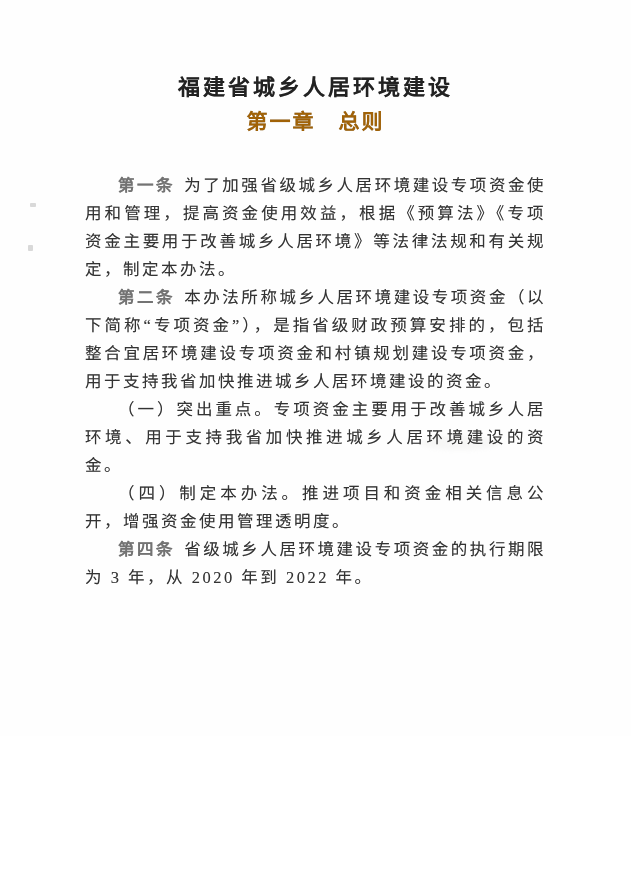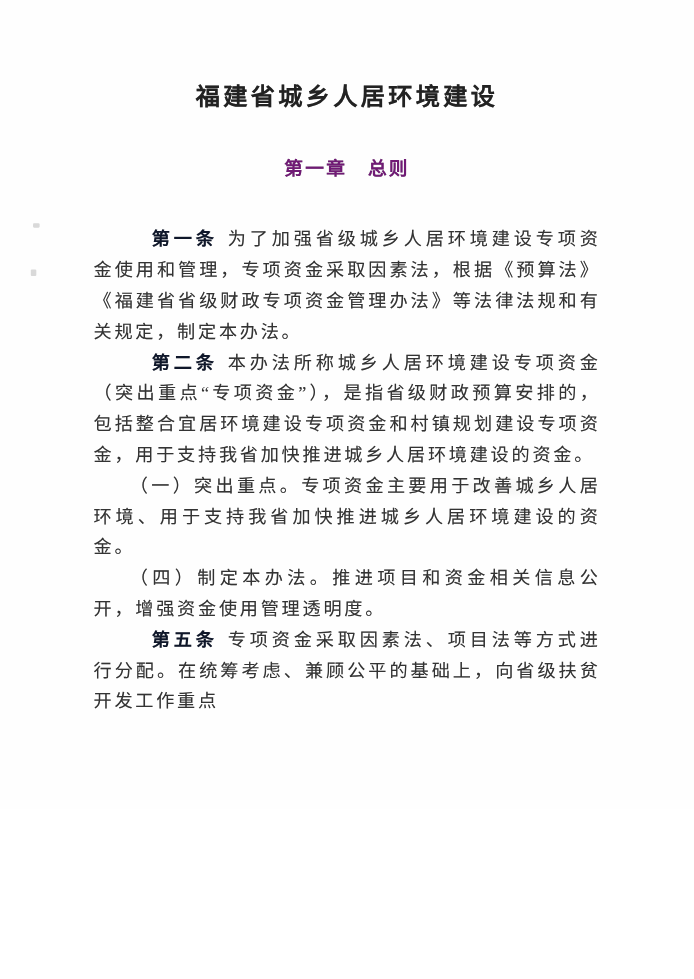--- a/index.html
+++ b/index.html
@@ -24,47 +24,46 @@
   .doc-title {
     text-align: center;
     font-size: 22px;
     font-weight: bold;
     color: #222222;
     letter-spacing: 3px;
     line-height: 40px;
     text-shadow: 0 0 0.5px rgba(40,40,40,0.45);
   }
   .chapter {
-    margin-top: 34px;
+    margin-top: 2px;
     text-align: center;
-    font-size: 17px;
+    font-size: 21px;
     font-weight: bold;
-    color: #701a75;
+    color: #a16207;
     letter-spacing: 2px;
     line-height: 24px;
     text-shadow: 0 0 0.4px rgba(40,40,40,0.4);
   }
   .body-text {
     margin-top: 38px;
     font-size: 16.5px;
     line-height: 28px;
     letter-spacing: 2.5px;
     text-align: justify;
     color: #333333;
     text-shadow: 0 0 0.4px rgba(51,51,51,0.35);
   }
   .para {
     margin: 0;
     text-indent: 2em;
   }
   .lead {
     font-weight: bold;
-    color: #0f172a;
+    color: #737373;
     margin-right: 0.55em;
-    margin-left: 20px;
   }
   .lead:empty {
     display: none;
   }
   .page-num {
     position: absolute;
     left: 0;
     right: 0;
     top: 813px;
     text-align: center;
@@ -103,24 +102,24 @@
 
   <div class="content">
 
     <div class="doc-title">
       <div>福建省城乡人居环境建设</div>
     </div>
 
     <div class="chapter">第一章　总则</div>
 
     <div class="body-text">
-      <p class="para"><span class="lead">第一条</span><span>为了加强省级城乡人居环境建设专项资金使用和管理，专项资金采取因素法，根据《预算法》《福建省省级财政专项资金管理办法》等法律法规和有关规定，制定本办法。</span></p>
-      <p class="para"><span class="lead">第二条</span><span>本办法所称城乡人居环境建设专项资金（突出重点“专项资金”），是指省级财政预算安排的，包括整合宜居环境建设专项资金和村镇规划建设专项资金，用于支持我省加快推进城乡人居环境建设的资金。</span></p>
+      <p class="para"><span class="lead">第一条</span><span>为了加强省级城乡人居环境建设专项资金使用和管理，提高资金使用效益，根据《预算法》《专项资金主要用于改善城乡人居环境》等法律法规和有关规定，制定本办法。</span></p>
+      <p class="para"><span class="lead">第二条</span><span>本办法所称城乡人居环境建设专项资金（以下简称“专项资金”），是指省级财政预算安排的，包括整合宜居环境建设专项资金和村镇规划建设专项资金，用于支持我省加快推进城乡人居环境建设的资金。</span></p>
       <p class="para"><span>（一）突出重点。专项资金主要用于改善城乡人居环境、用于支持我省加快推进城乡人居环境建设的资金。</span></p>
       <p class="para"><span>（四）制定本办法。推进项目和资金相关信息公开，增强资金使用管理透明度。</span></p>
-      <p class="para"><span class="lead">第五条</span><span>专项资金采取因素法、项目法等方式进行分配。在统筹考虑、兼顾公平的基础上，向省级扶贫开发工作重点</span></p>
+      <p class="para"><span class="lead">第四条</span><span>省级城乡人居环境建设专项资金的执行期限为 3 年，从 2020 年到 2022 年。</span></p>
     </div>
 
   </div>
 
   <div class="page-num">1</div>
 
 </div>
 
 </body></html>

